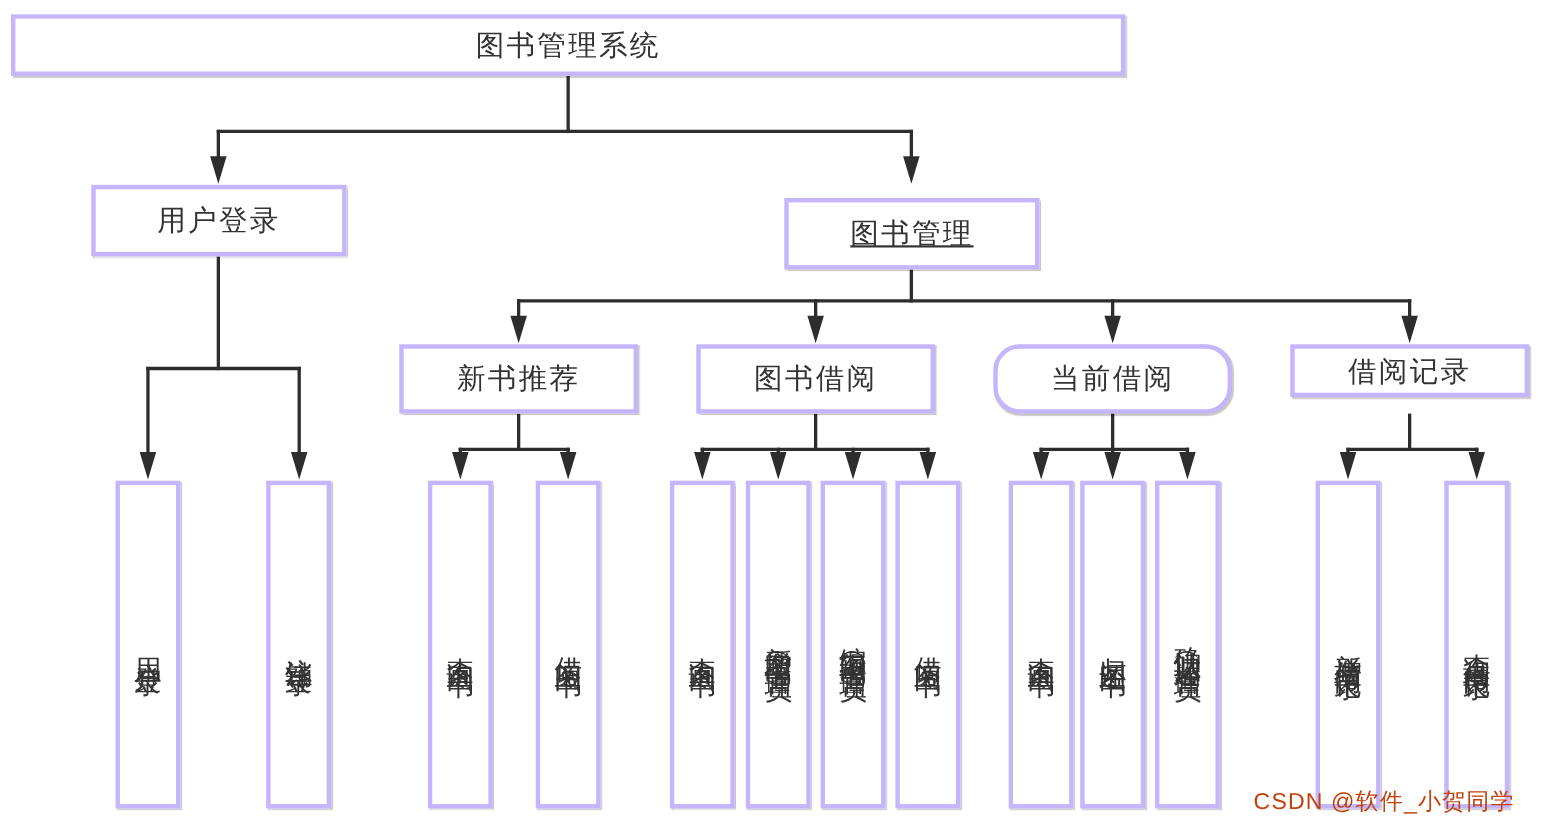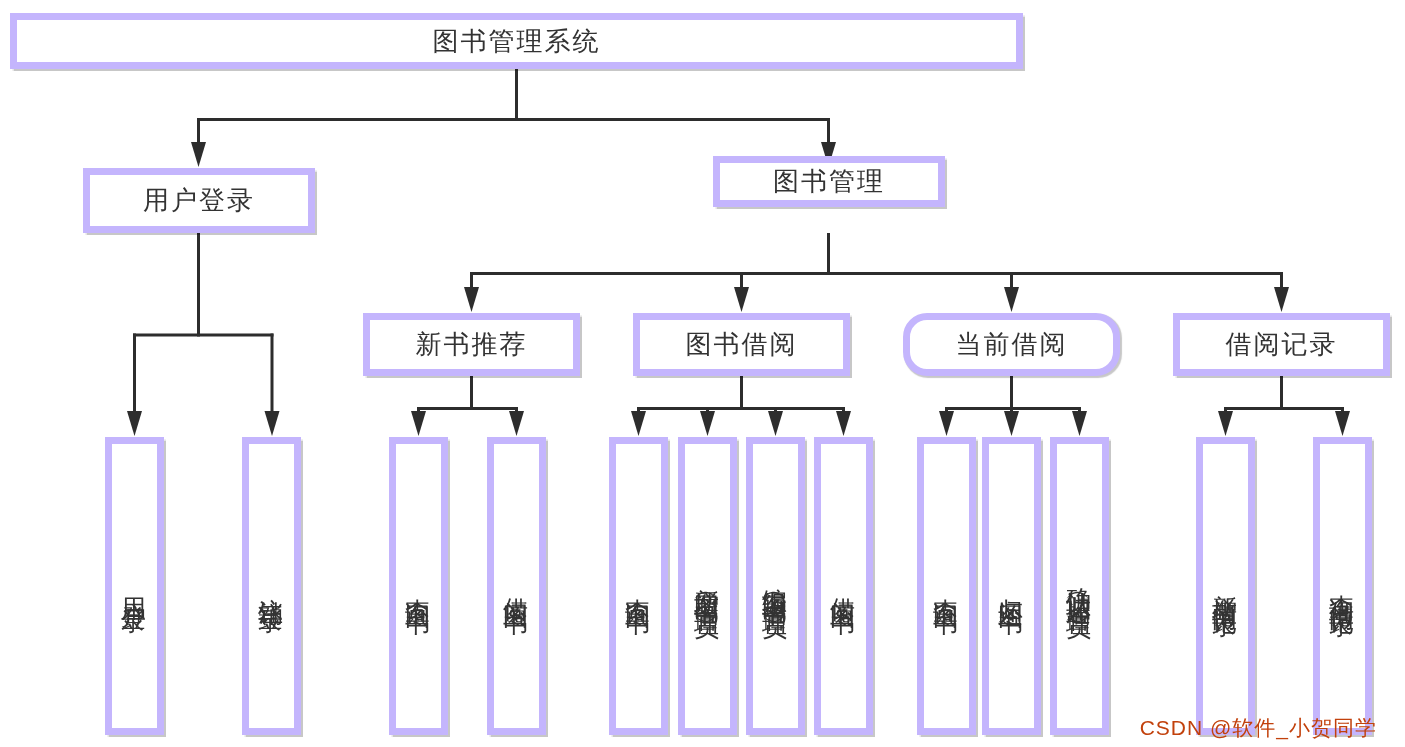--- a/index.html
+++ b/index.html
@@ -8,21 +8,21 @@
     width:1405px;height:747px;
     background:#ffffff;
     font-family:"Liberation Sans", sans-serif;
     overflow:hidden;
   }
   #connectors{position:absolute;left:0;top:0;width:1405px;height:747px;}
   .box{
     position:absolute;
     box-sizing:border-box;
     background:#ffffff;
-    border:7px solid #c4b5fd;
+    border:4px solid #c4b5fd;
     box-shadow:1.5px 1.5px 1px rgba(0,0,0,0.22);
     display:flex;align-items:center;justify-content:center;
     color:#333333;
     font-size:26px;
     letter-spacing:2px;
     white-space:nowrap;
   }
   .vbox{
     writing-mode:vertical-rl;
     text-orientation:mixed;
@@ -108,26 +108,26 @@
       <polygon points="1004,411 1019,411 1011.5,436"></polygon>
       <polygon points="1072,411 1087,411 1079.5,436"></polygon>
       <polygon points="1218,411 1233,411 1225.5,436"></polygon>
       <polygon points="1335,411 1350,411 1342.5,436"></polygon>
     </g>
   </svg>
 
   <div class="box" style="left:10px;top:13px;width:1013px;height:56px;">图书管理系统</div>
 
   <div class="box" style="left:83px;top:168px;width:232px;height:65px;">用户登录</div>
-  <div class="box" style="left:713px;top:156px;width:232px;height:51px;">图书管理</div>
+  <div class="box" style="left:713px;top:180px;width:232px;height:65px;text-decoration:underline;">图书管理</div>
 
   <div class="box" style="left:633px;top:313px;width:217px;height:63px;">图书借阅</div>
   <div class="box" style="left:363px;top:313px;width:217px;height:63px;">新书推荐</div>
   <div class="box" style="left:903px;top:313px;width:217px;height:63px;border-radius:24px;">当前借阅</div>
-  <div class="box" style="left:1173px;top:313px;width:217px;height:63px;text-align:right;">借阅记录</div>
+  <div class="box" style="left:1173px;top:313px;width:217px;height:48px;text-align:right;">借阅记录</div>
 
   <div class="box vbox" style="left:105px;top:437px;width:59px;height:298px;">用户登录</div>
   <div class="box vbox" style="left:242px;top:437px;width:59px;height:298px;">注销登录</div>
 
   <div class="box vbox" style="left:389px;top:437px;width:59px;height:298px;">查询图书</div>
   <div class="box vbox" style="left:487px;top:437px;width:59px;height:298px;">借阅图书</div>
 
   <div class="box vbox" style="left:609px;top:437px;width:59px;height:298px;">查询图书</div>
   <div class="box vbox" style="left:678px;top:437px;width:59px;height:298px;">新增图书（管理员）</div>
   <div class="box vbox" style="left:746px;top:437px;width:59px;height:298px;">编辑图书（管理员）</div>

